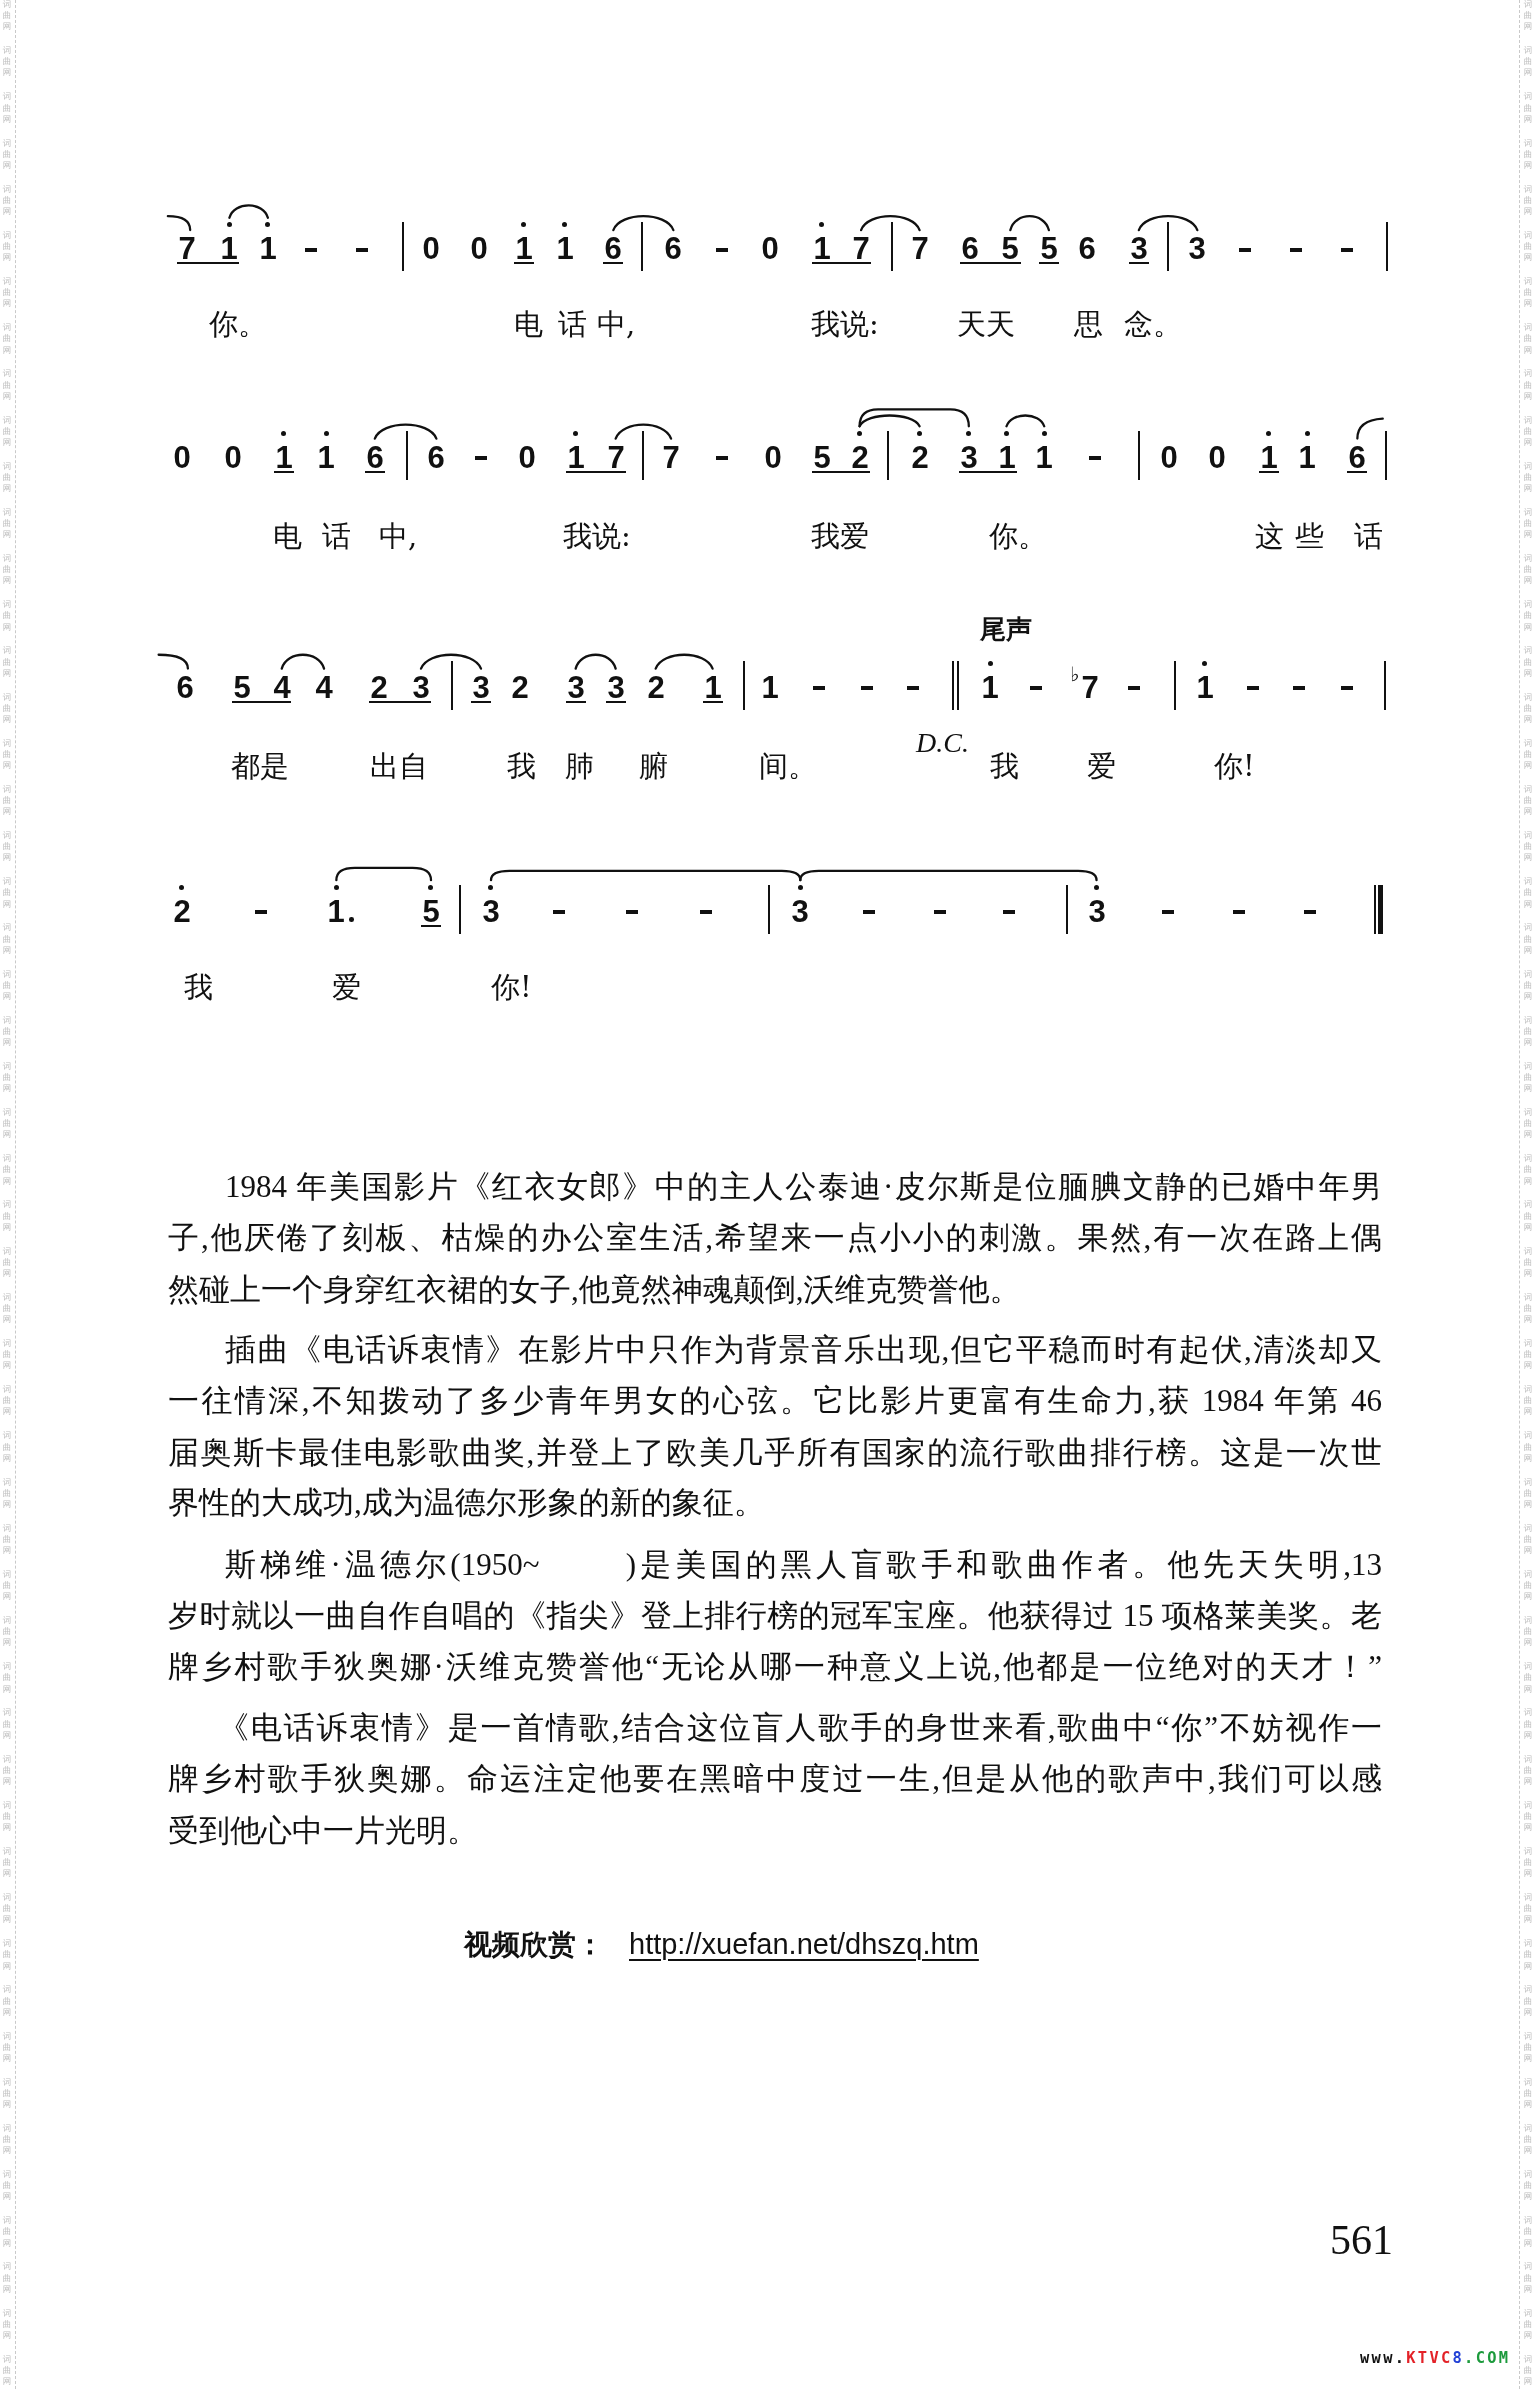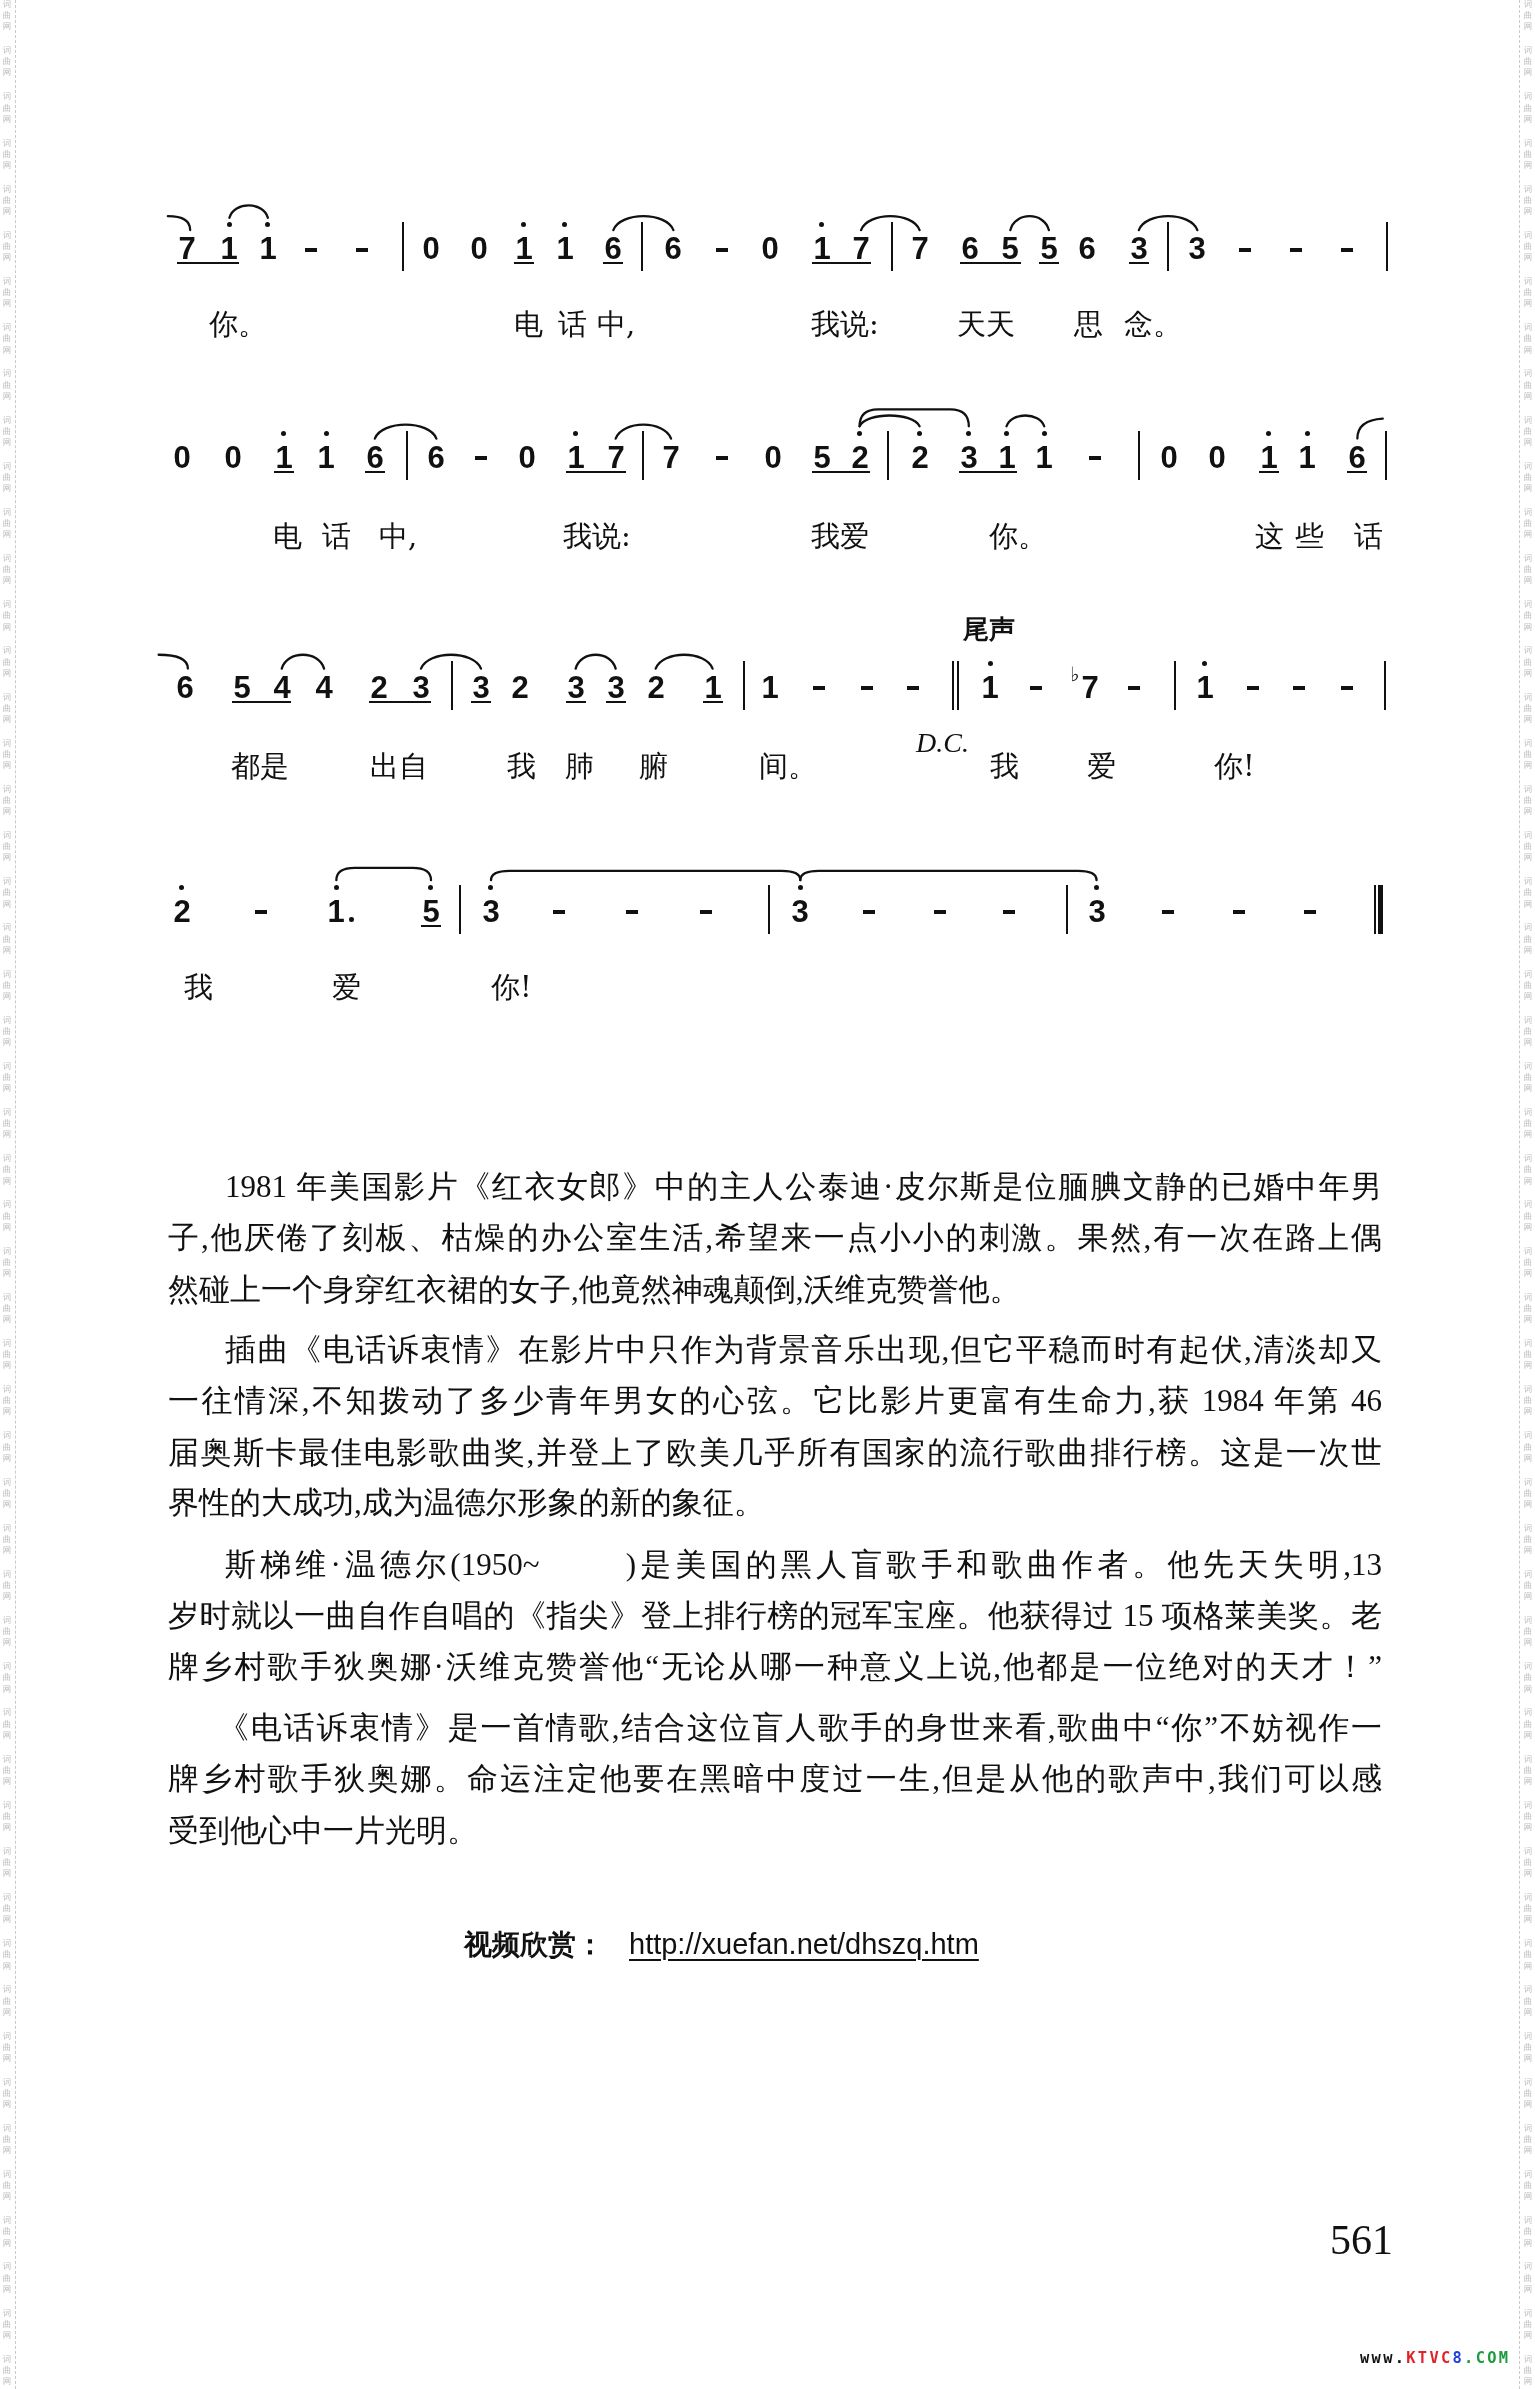--- a/index.html
+++ b/index.html
@@ -22,21 +22,21 @@
   .dash { position: absolute; width: 12.3px; height: 3.8px; background: #111; }
   .bar { position: absolute; width: 1.5px; background: #111; }
   .bar.thick { width: 4.6px; }
   .uline { position: absolute; height: 2.3px; background: #111; }
   .flat { position: absolute; font-family: "DejaVu Sans", sans-serif; font-size: 20px; line-height: 20px; font-weight: bold; }
   .lyric {
     position: absolute; font-family: "DejaVu Serif", serif; font-size: 29px; line-height: 29px;
     white-space: nowrap;
   }
   .mark { position: absolute; white-space: nowrap; line-height: 26px; }
-  .mark.bold { font-family: "DejaVu Sans", sans-serif; font-weight: bold; font-size: 26px; }
+  .mark.bold { font-family: "DejaVu Sans", sans-serif; font-weight: bold; font-size: 26px; margin-left: 17px; }
   .mark.italic { font-family: "Liberation Serif", serif; font-style: italic; font-size: 28px; }
   #score-arcs { position: absolute; left: 0; top: 0; pointer-events: none; }
   #score-arcs path { fill: none; stroke: #111; stroke-width: 3; stroke-linecap: round; }
   
   .prose-line {
     position: absolute; margin: 0; font-family: "Liberation Serif", "DejaVu Serif", serif;
     font-size: 31px; line-height: 31px; white-space: nowrap; left: 168px; width: 1214px;
     text-align: left;
   }
   .prose-line.full { text-align: justify; text-align-last: justify; }
@@ -597,21 +597,21 @@
       <path d="M547 869 C556.36 845 615.64 845 625 869"></path>
       <path d="M748 869 C754.24 845 793.76 845 800 869"></path>
       <path d="M852 869 C860.88 845 917.12 845 926 869"></path>
       <path d="M437 1144 Q437 1128 461 1128 L536 1128 Q560 1128 560 1144"></path>
       <path d="M638 1144 Q638 1132 662 1132 L1016 1132 Q1040 1132 1040 1144"></path>
       <path d="M1040 1144 Q1040 1132 1064 1132 L1401 1132 Q1425 1132 1425 1144"></path>
     </svg>
 
   <section>
     <div>
-      <p class="prose-line full indent" style="top:1171px">1981 年美国影片《红衣女郎》中的主人公泰迪·皮尔斯是位腼腆文静的已婚中年男</p>
+      <p class="prose-line full indent" style="top:1171px">1984 年美国影片《红衣女郎》中的主人公泰迪·皮尔斯是位腼腆文静的已婚中年男</p>
       <p class="prose-line full" style="top:1222px">子,他厌倦了刻板、枯燥的办公室生活,希望来一点小小的刺激。果然,有一次在路上偶</p>
       <p class="prose-line" style="top:1274px">然碰上一个身穿红衣裙的女子,他竟然神魂颠倒,沃维克赞誉他。</p>
     </div>
     <div>
       <p class="prose-line full indent" style="top:1334px">插曲《电话诉衷情》在影片中只作为背景音乐出现,但它平稳而时有起伏,清淡却又</p>
       <p class="prose-line full" style="top:1385px">一往情深,不知拨动了多少青年男女的心弦。它比影片更富有生命力,获 1984 年第 46</p>
       <p class="prose-line full" style="top:1437px">届奥斯卡最佳电影歌曲奖,并登上了欧美几乎所有国家的流行歌曲排行榜。这是一次世</p>
       <p class="prose-line" style="top:1487px">界性的大成功,成为温德尔形象的新的象征。</p>
     </div>
     <div>

